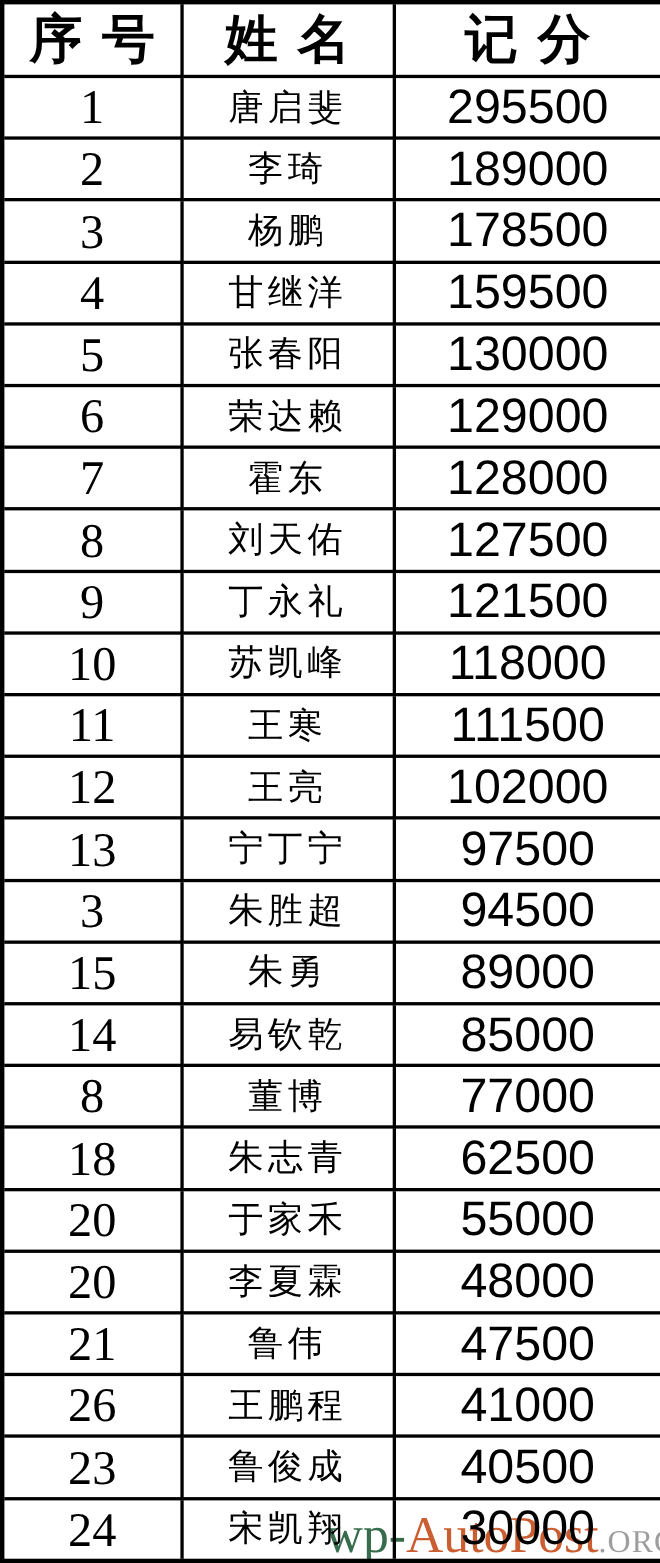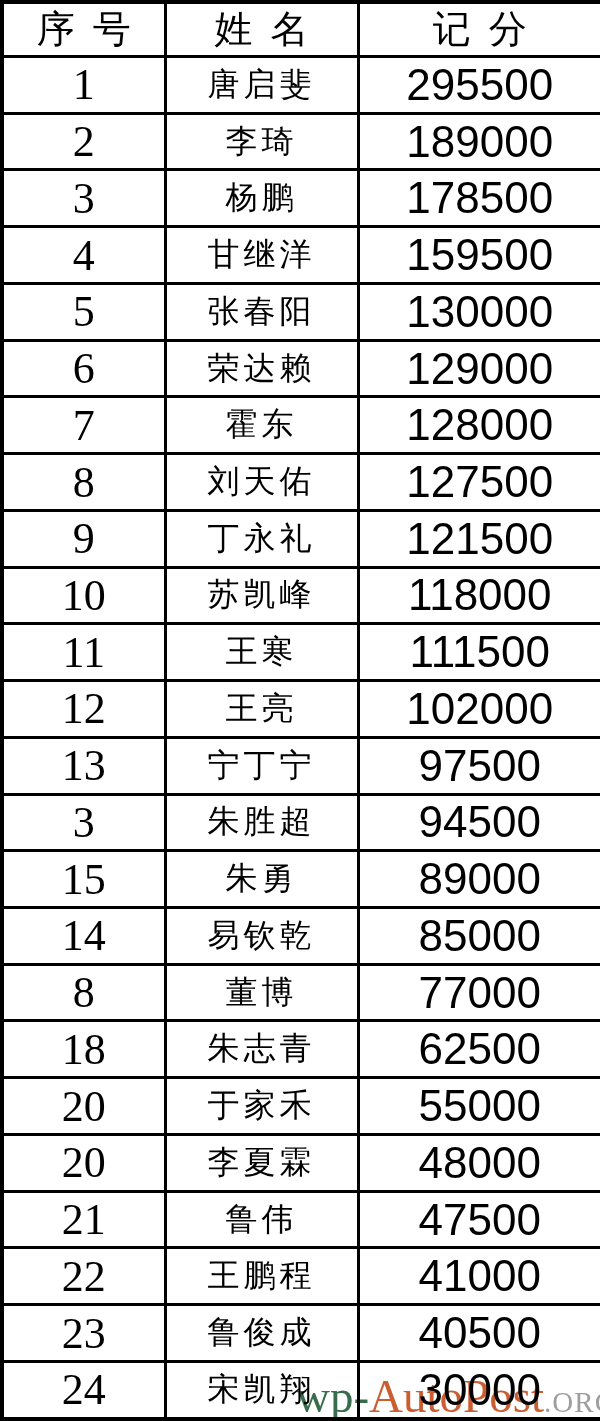--- a/index.html
+++ b/index.html
@@ -29,22 +29,22 @@
     padding: 0;
     color: #000000;
     overflow: hidden;
     white-space: nowrap;
   }
   table.score-table {
     border: 4px solid #000000;
   }
   th.header-cell {
     font-family: "Liberation Serif", serif;
-    font-weight: normal;
-    font-size: 38px;
+    font-weight: bold;
+    font-size: 48px;
   }
   th.header-cell span {
     display: inline-block;
     letter-spacing: 18px;
     margin-right: -18px;
   }
   td.rank {
     font-family: "Liberation Serif", serif;
     font-size: 44px;
   }
@@ -195,21 +195,21 @@
         <td class="rank">20</td>
         <td class="name">李夏霖</td>
         <td class="score">48000</td>
       </tr>
       <tr>
         <td class="rank">21</td>
         <td class="name">鲁伟</td>
         <td class="score">47500</td>
       </tr>
       <tr>
-        <td class="rank">22</td>
+        <td class="rank">26</td>
         <td class="name">王鹏程</td>
         <td class="score">41000</td>
       </tr>
       <tr>
         <td class="rank">23</td>
         <td class="name">鲁俊成</td>
         <td class="score">40500</td>
       </tr>
       <tr>
         <td class="rank">24</td>

